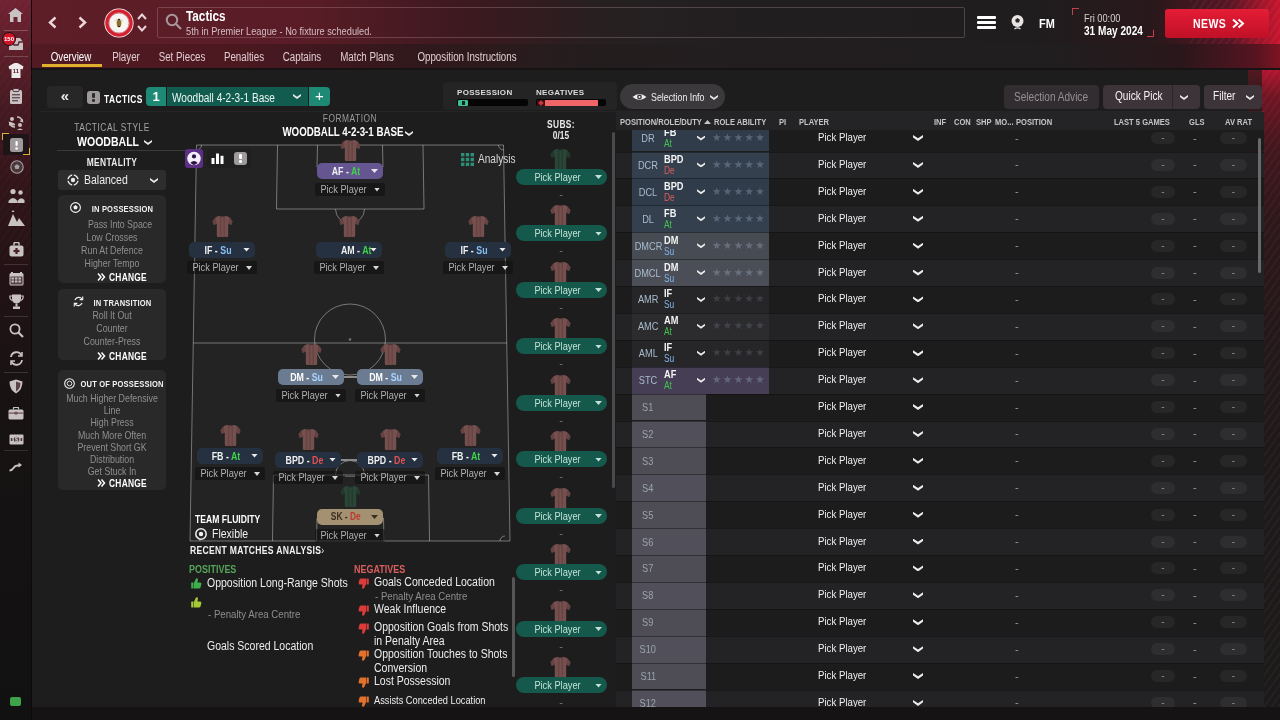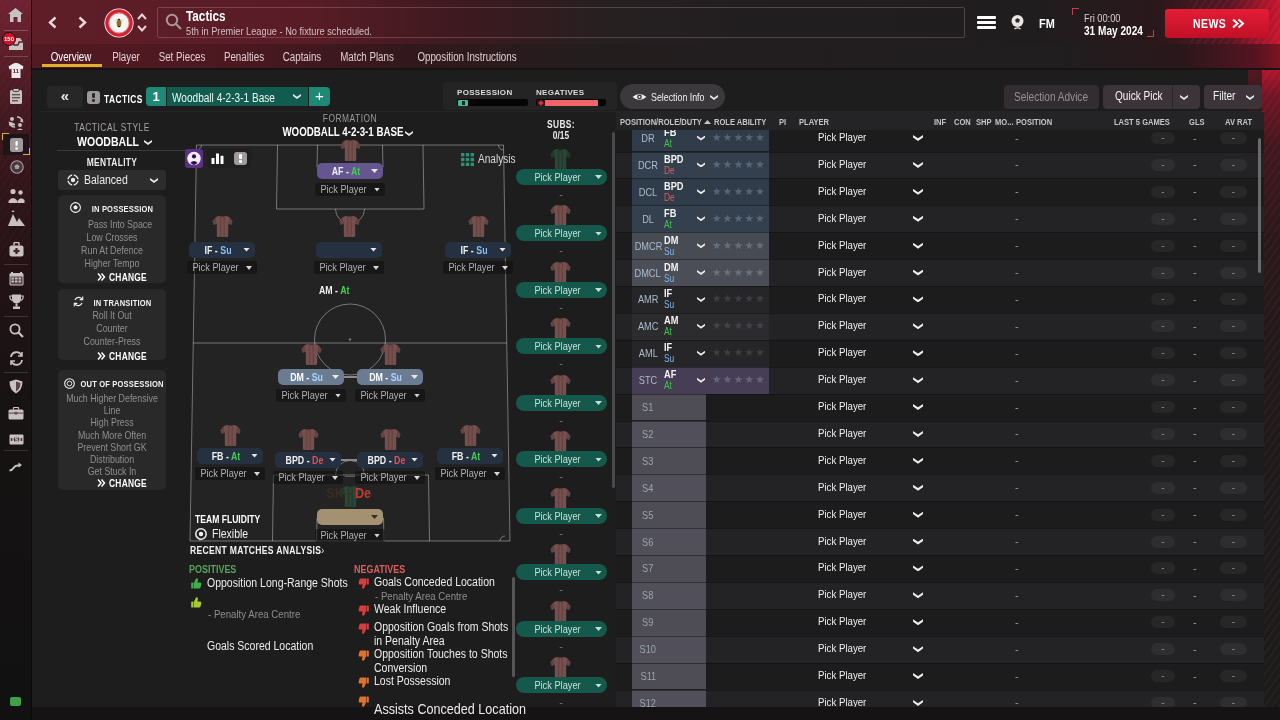--- a/index.html
+++ b/index.html
@@ -378,21 +378,21 @@
 <div class="abs" style="left:187px;top:261.0px;width:58px;height:13px;font-size:11px;color:#b0b0b0;text-align:center;line-height:13px;"><span class="kc">Pick Player</span></div>
 <div class="abs" style="left:246px;top:266.0px;width:6px;height:4px;background:#d8d8d8;clip-path:polygon(0 0,50% 100%,100% 0);"></div>
 <svg class="abs" style="left:339px;top:215px;" width="21" height="23">
     <path d="M3.5 2.5 Q5 1 7 1 L14 1 Q16 1 17.5 2.5 L20.5 6.2 L19.3 9.8 L16.2 8.8 L16.2 20.5 Q16.2 22 14.7 22 L6.3 22 Q4.8 22 4.8 20.5 L4.8 8.8 L1.7 9.8 L0.5 6.2 Z" fill="#76504e"></path>
     <path d="M0.5 6.2 L3.5 2.5 L4.8 8.8 L1.7 9.8 Z M20.5 6.2 L17.5 2.5 L16.2 8.8 L19.3 9.8 Z" fill="#654342"></path>
     <rect x="7.8" y="1.6" width="1.6" height="20.4" fill="#654342" opacity="0.85"></rect>
     <rect x="11.4" y="1.6" width="1.6" height="20.4" fill="#654342" opacity="0.85"></rect>
     <path d="M7.3 1 Q10.5 3.6 13.7 1 Z" fill="#4e3636"></path>
   </svg>
 <div class="abs" style="left:316px;top:241.5px;width:66px;height:16px;background:#253041;border-radius:5px;"></div>
-<div class="abs" style="left:316px;top:241.5px;width:58px;height:16px;font-size:10.5px;font-weight:bold;text-align:left;line-height:16px;color:#f0f0f0;margin-top:40px;"><span class="kc">AM - <span style="color:#3fd24a;">At</span></span></div>
+<div class="abs" style="left:316px;top:241.5px;width:58px;height:16px;font-size:10.5px;font-weight:bold;text-align:right;line-height:16px;color:#f0f0f0;"><span class="kc">AM - <span style="color:#3fd24a;">At</span></span></div>
 <div class="abs" style="left:370px;top:247.5px;width:7px;height:4px;background:#e8e8e8;clip-path:polygon(0 0,50% 100%,100% 0);"></div>
 <div class="abs" style="left:314px;top:261.0px;width:70px;height:13px;background:rgba(14,14,14,0.55);border-radius:2px;"></div>
 <div class="abs" style="left:314px;top:261.0px;width:58px;height:13px;font-size:11px;color:#b0b0b0;text-align:center;line-height:13px;"><span class="kc">Pick Player</span></div>
 <div class="abs" style="left:373px;top:266.0px;width:6px;height:4px;background:#d8d8d8;clip-path:polygon(0 0,50% 100%,100% 0);"></div>
 <svg class="abs" style="left:468px;top:215px;" width="21" height="23">
     <path d="M3.5 2.5 Q5 1 7 1 L14 1 Q16 1 17.5 2.5 L20.5 6.2 L19.3 9.8 L16.2 8.8 L16.2 20.5 Q16.2 22 14.7 22 L6.3 22 Q4.8 22 4.8 20.5 L4.8 8.8 L1.7 9.8 L0.5 6.2 Z" fill="#76504e"></path>
     <path d="M0.5 6.2 L3.5 2.5 L4.8 8.8 L1.7 9.8 Z M20.5 6.2 L17.5 2.5 L16.2 8.8 L19.3 9.8 Z" fill="#654342"></path>
     <rect x="7.8" y="1.6" width="1.6" height="20.4" fill="#654342" opacity="0.85"></rect>
     <rect x="11.4" y="1.6" width="1.6" height="20.4" fill="#654342" opacity="0.85"></rect>
     <path d="M7.3 1 Q10.5 3.6 13.7 1 Z" fill="#4e3636"></path>
@@ -482,21 +482,21 @@
 <div class="abs" style="left:435px;top:467.0px;width:58px;height:13px;font-size:11px;color:#b0b0b0;text-align:center;line-height:13px;"><span class="kc">Pick Player</span></div>
 <div class="abs" style="left:494px;top:472.0px;width:6px;height:4px;background:#d8d8d8;clip-path:polygon(0 0,50% 100%,100% 0);"></div>
 <svg class="abs" style="left:340px;top:485px;" width="21" height="23">
     <path d="M3.5 2.5 Q5 1 7 1 L14 1 Q16 1 17.5 2.5 L20.5 6.2 L19.3 9.8 L16.2 8.8 L16.2 20.5 Q16.2 22 14.7 22 L6.3 22 Q4.8 22 4.8 20.5 L4.8 8.8 L1.7 9.8 L0.5 6.2 Z" fill="#2b4637"></path>
     <path d="M0.5 6.2 L3.5 2.5 L4.8 8.8 L1.7 9.8 Z M20.5 6.2 L17.5 2.5 L16.2 8.8 L19.3 9.8 Z" fill="#22382c"></path>
     <rect x="7.8" y="1.6" width="1.6" height="20.4" fill="#22382c" opacity="0.85"></rect>
     <rect x="11.4" y="1.6" width="1.6" height="20.4" fill="#22382c" opacity="0.85"></rect>
     <path d="M7.3 1 Q10.5 3.6 13.7 1 Z" fill="#1b2e23"></path>
   </svg>
 <div class="abs" style="left:317px;top:509px;width:66px;height:16px;background:#a39172;border-radius:5px;"></div>
-<div class="abs" style="left:317px;top:485px;width:58px;height:16px;font-size:15px;font-weight:bold;text-align:right;line-height:16px;color:#3a2e1e;"><span class="kc">SK - <span style="color:#c03a30;">De</span></span></div>
+<div class="abs" style="left:317px;top:509px;width:58px;height:16px;font-size:10px;font-weight:bold;text-align:center;line-height:16px;color:#3a2e1e;"><span class="kc">SK - <span style="color:#c03a30;">De</span></span></div>
 <div class="abs" style="left:371px;top:515px;width:7px;height:4px;background:#3a2e1e;clip-path:polygon(0 0,50% 100%,100% 0);"></div>
 <div class="abs" style="left:315px;top:528.5px;width:70px;height:13px;background:rgba(14,14,14,0.55);border-radius:2px;"></div>
 <div class="abs" style="left:315px;top:528.5px;width:58px;height:13px;font-size:11px;color:#b0b0b0;text-align:center;line-height:13px;"><span class="kc">Pick Player</span></div>
 <div class="abs" style="left:374px;top:533.5px;width:6px;height:4px;background:#d8d8d8;clip-path:polygon(0 0,50% 100%,100% 0);"></div>
 <div class="abs" style="left:195px;top:513px;font-size:11px;font-weight:bold;color:#fff;text-decoration:underline;"><span class="j">TEAM FLUIDITY</span></div>
 <svg class="abs" style="left:195px;top:528px;" width="12" height="12">
     <circle cx="6" cy="6" r="5.2" fill="none" stroke="#f0f0f0" stroke-width="1.5"></circle>
     <circle cx="6" cy="6" r="2.2" fill="#f0f0f0"></circle>
   </svg>
 <div class="abs" style="left:212px;top:527px;font-size:12.5px;color:#f0f0f0;"><span class="k">Flexible</span></div>
@@ -664,21 +664,21 @@
       <path d="M3 10.6 L7.8 10.6 Q9.3 10.6 9.6 9.2 L10.4 5.9 Q10.7 4.4 9.2 4.4 L6.4 4.4 L7 1.7 Q7.2 0.4 6 0.2 Q5.1 0.05 4.7 1 L3 4.8 Z" fill="#e2712e"></path>
     </g>
   </svg>
 <div class="abs" style="left:374px;top:675px;font-size:12.5px;color:#ececec;line-height:13.5px;"><span class="k">Lost Possession</span></div>
 <svg class="abs" style="left:358px;top:696px;" width="11" height="11">
     <g transform="rotate(180 5.5 5.5)">
       <rect x="0.2" y="4.6" width="2.3" height="6" rx="0.5" fill="#e2712e"></rect>
       <path d="M3 10.6 L7.8 10.6 Q9.3 10.6 9.6 9.2 L10.4 5.9 Q10.7 4.4 9.2 4.4 L6.4 4.4 L7 1.7 Q7.2 0.4 6 0.2 Q5.1 0.05 4.7 1 L3 4.8 Z" fill="#e2712e"></path>
     </g>
   </svg>
-<div class="abs" style="left:374px;top:694px;font-size:15px;color:#ececec;line-height:13.5px;margin-top:8px;"><span class="k">Assists Conceded Location</span></div>
+<div class="abs" style="left:374px;top:694px;font-size:11px;color:#ececec;line-height:13.5px;"><span class="k">Assists Conceded Location</span></div>
 <div class="abs" style="left:512px;top:577px;width:3px;height:100px;background:#555;border-radius:2px;"></div>
 <div class="abs" style="left:616px;top:112px;width:648px;height:595px;overflow:hidden;">
 <div class="abs" style="left:0;top:12.6px;width:648px;height:26.9px;background:#1d1c1d;"></div>
 <div class="abs" style="left:16px;top:12.6px;width:137px;height:26.9px;background:rgba(86,120,158,0.35);"></div>
 <div class="abs" style="left:4px;top:20.049999999999997px;width:56px;font-size:11px;color:#a9bccd;text-align:center;"><span class="kc">DR</span></div>
 <div class="abs" style="left:48px;top:14.049999999999997px;font-size:11px;font-weight:bold;color:#f4f4f4;"><span class="k">FB</span></div>
 <div class="abs" style="left:48px;top:26.049999999999997px;font-size:10px;color:#43c24f;"><span class="k">At</span></div>
 <div class="abs" style="left:81px;top:23.549999999999997px;width:8px;height:5px;background:#ececec;clip-path:polygon(0 0,50% 55%,100% 0,100% 40%,50% 100%,0 40%);"></div>
 <div class="abs" style="left:96px;top:19.049999999999997px;font-size:10.5px;letter-spacing:1.4px;color:rgba(175,195,220,0.30);">★★★★★</div>
 <div class="abs" style="left:202px;top:19.049999999999997px;font-size:11.5px;color:#f0f0f0;"><span class="k">Pick Player</span></div>

